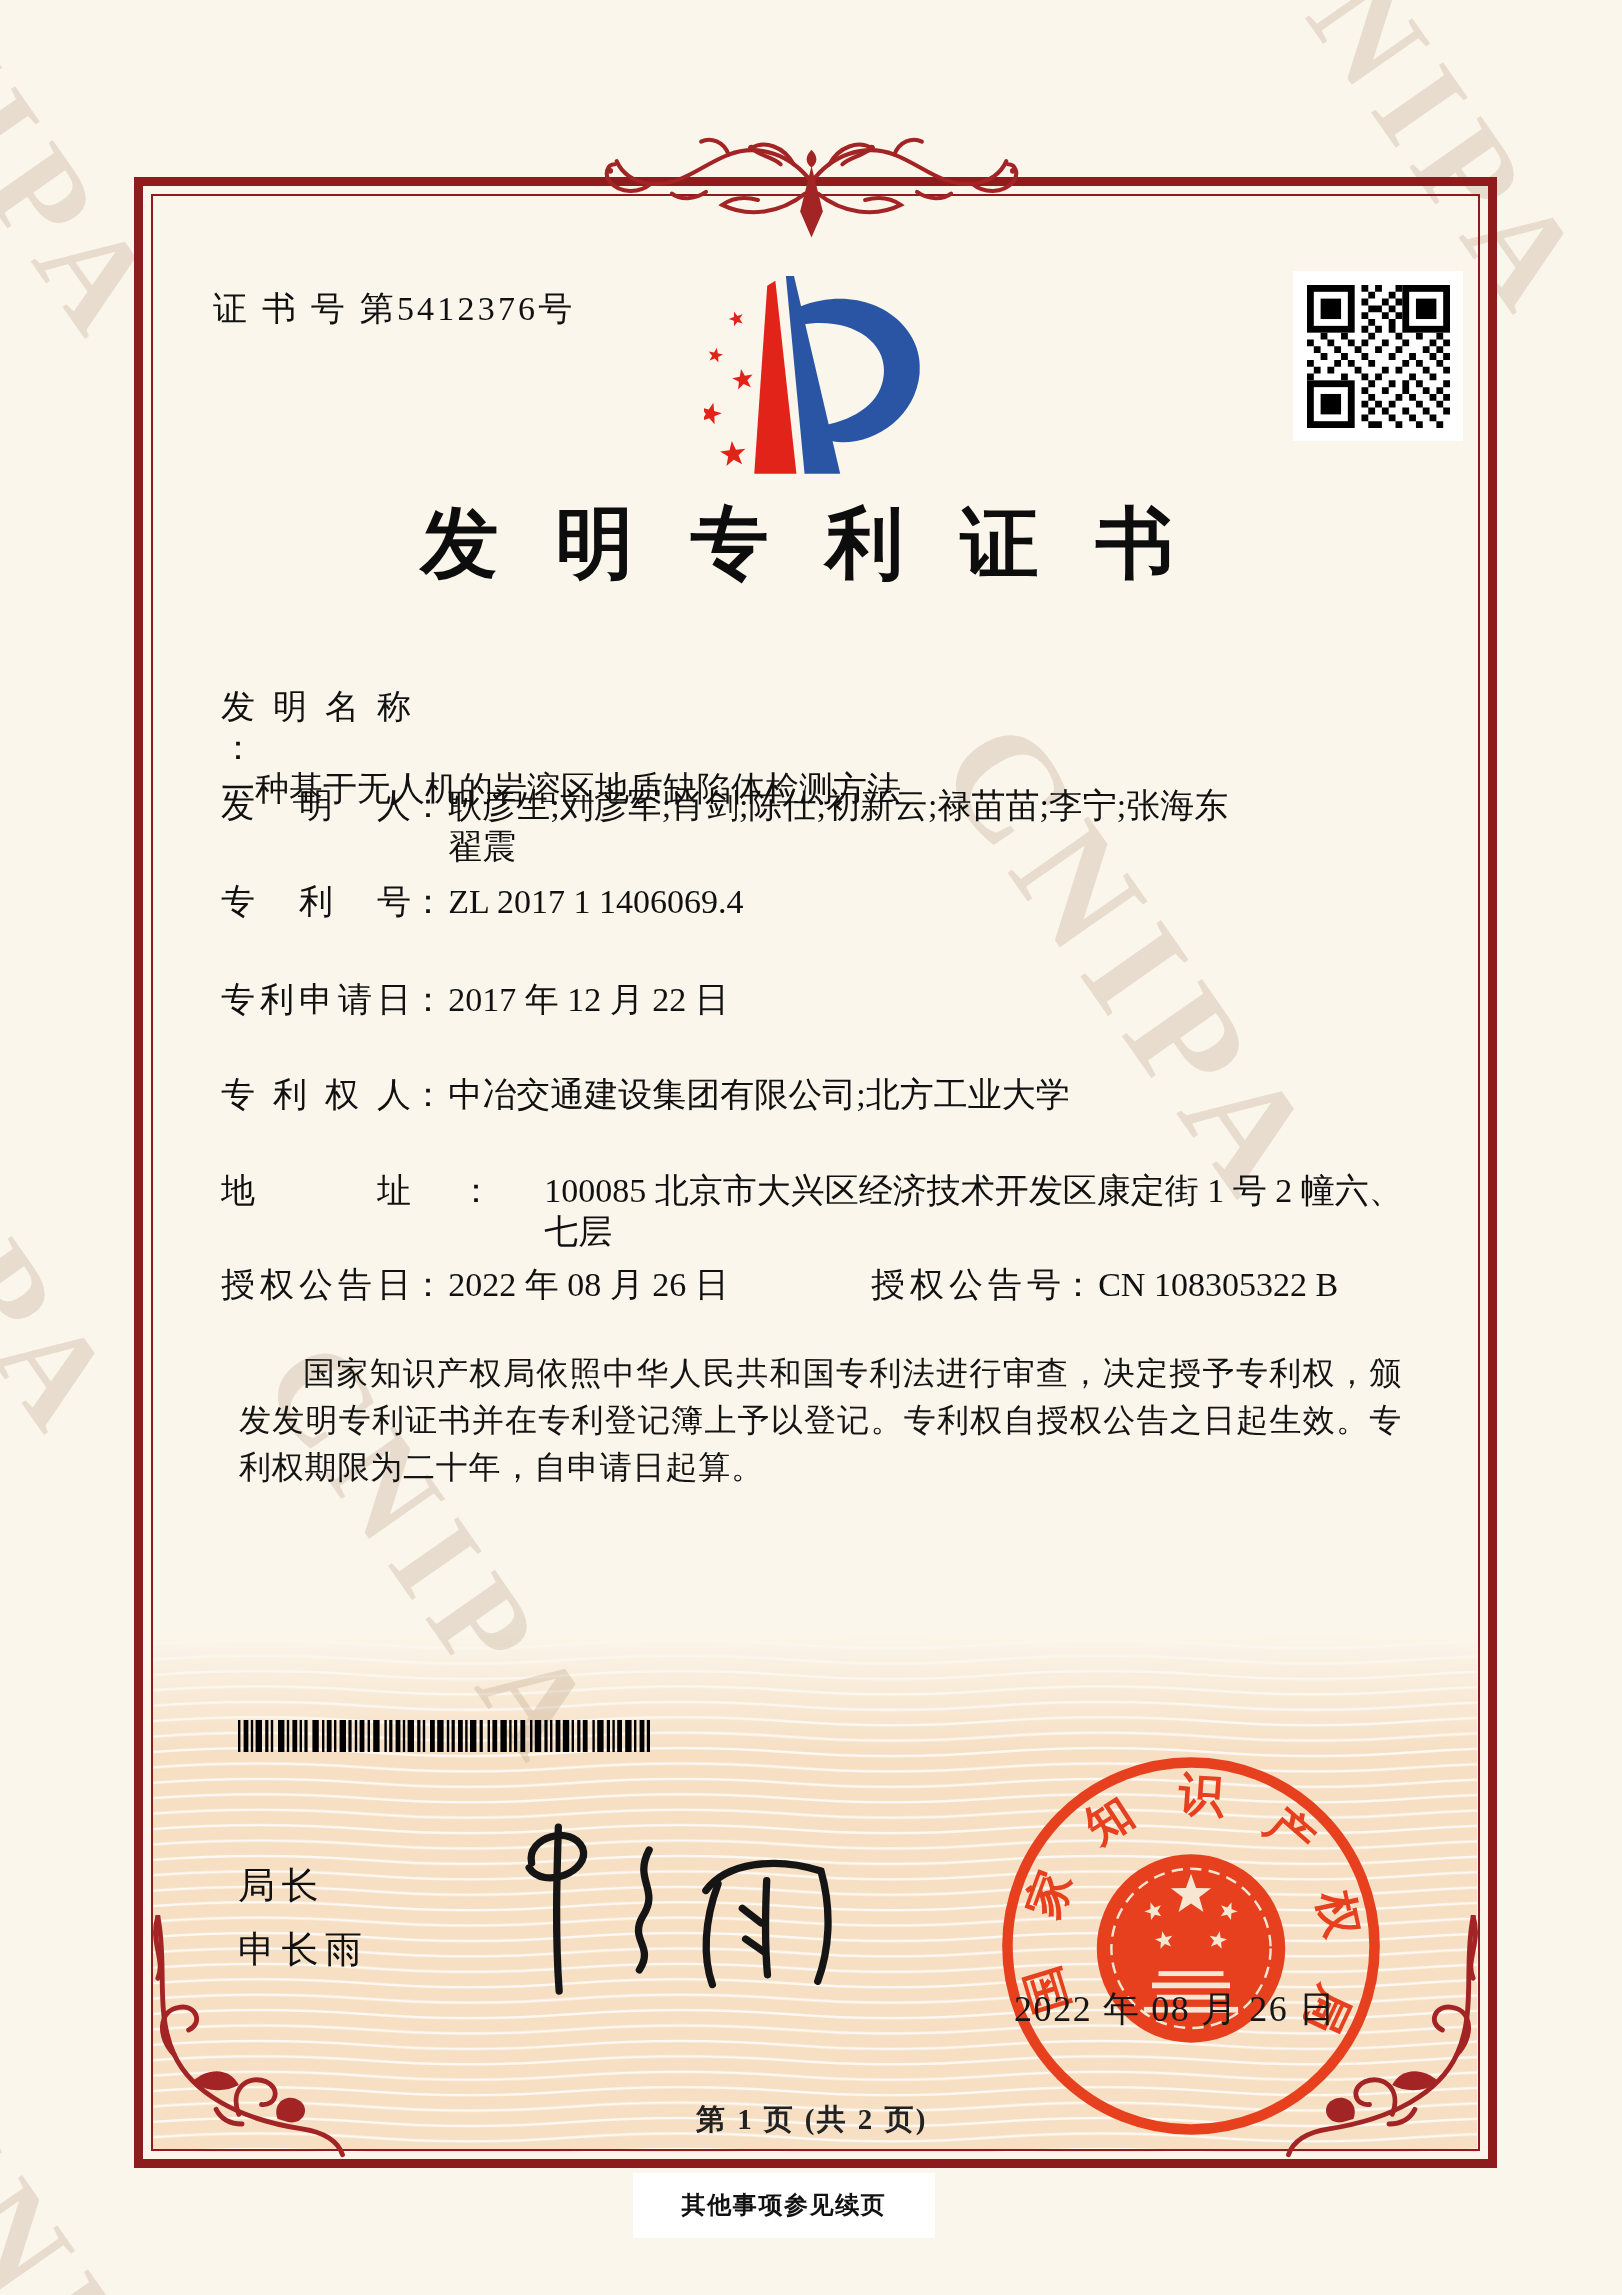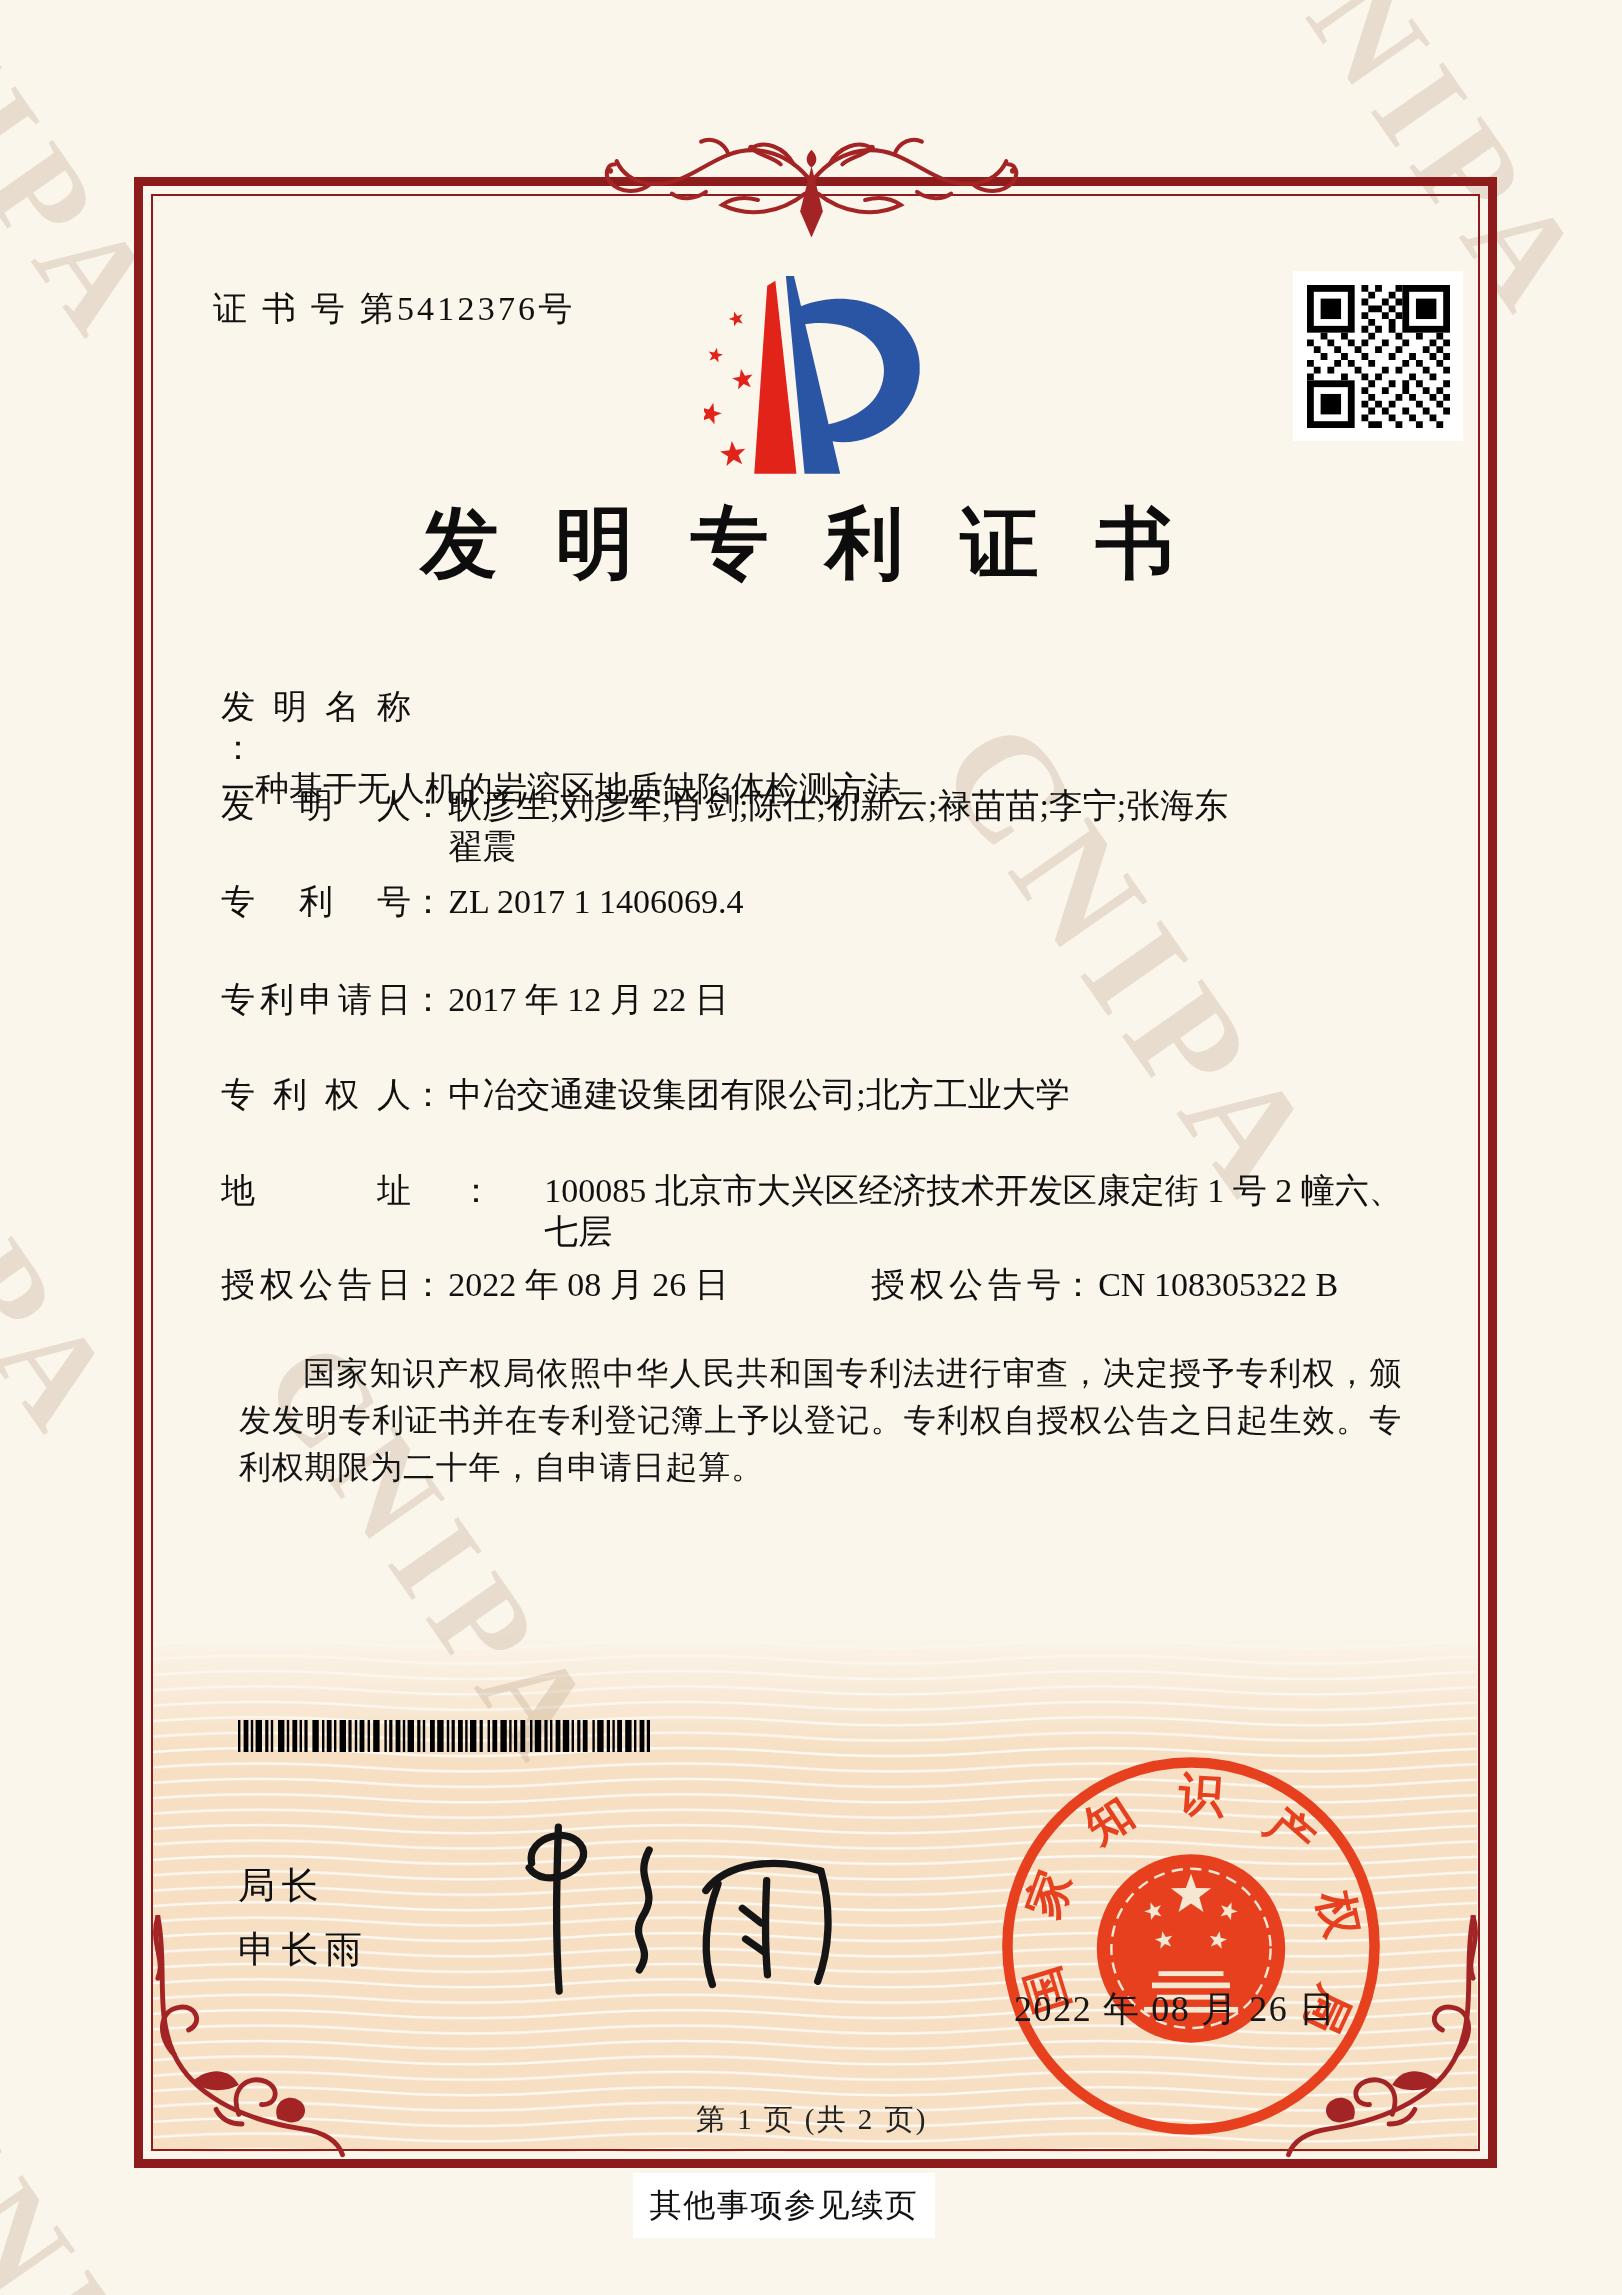--- a/index.html
+++ b/index.html
@@ -49,24 +49,24 @@
   #body-text p + p{margin-top:4.9px;}
 
   
   .officer{left:238px;font-size:37px;letter-spacing:6.5px;color:#111;}
 
   
   #seal-date{left:1014px;top:1985px;font-size:36px;letter-spacing:1.6px;color:#161616;z-index:7;}
 
   
   #pagination{left:605px;top:2100px;width:414px;text-align:center;font-size:29px;
-      letter-spacing:2.4px;color:#222;z-index:5;}
+      letter-spacing:2.4px;color:#222;z-index:5;font-weight:bold;}
   #note-box{left:633px;top:2173px;width:302px;height:65px;background:#ffffff;z-index:5;
       text-align:center;}
-  #note-box span{font-size:32px;line-height:65px;color:#111;letter-spacing:1.6px;}
+  #note-box span{font-size:24px;line-height:65px;color:#111;letter-spacing:1.6px;font-weight:bold;}
 </style>
 </head>
 <body>
 
 <div id="page">
 
   <div class="wm" style="left:-89px;top:-122px;font-size:134px;">CNIPA</div>
   <div class="wm" style="left:1339px;top:-146px;font-size:134px;">CNIPA</div>
   <div class="wm" style="left:1047px;top:690px;font-size:150px;">CNIPA</div>
   <div class="wm" style="left:-130px;top:974px;font-size:134px;">CNIPA</div>

